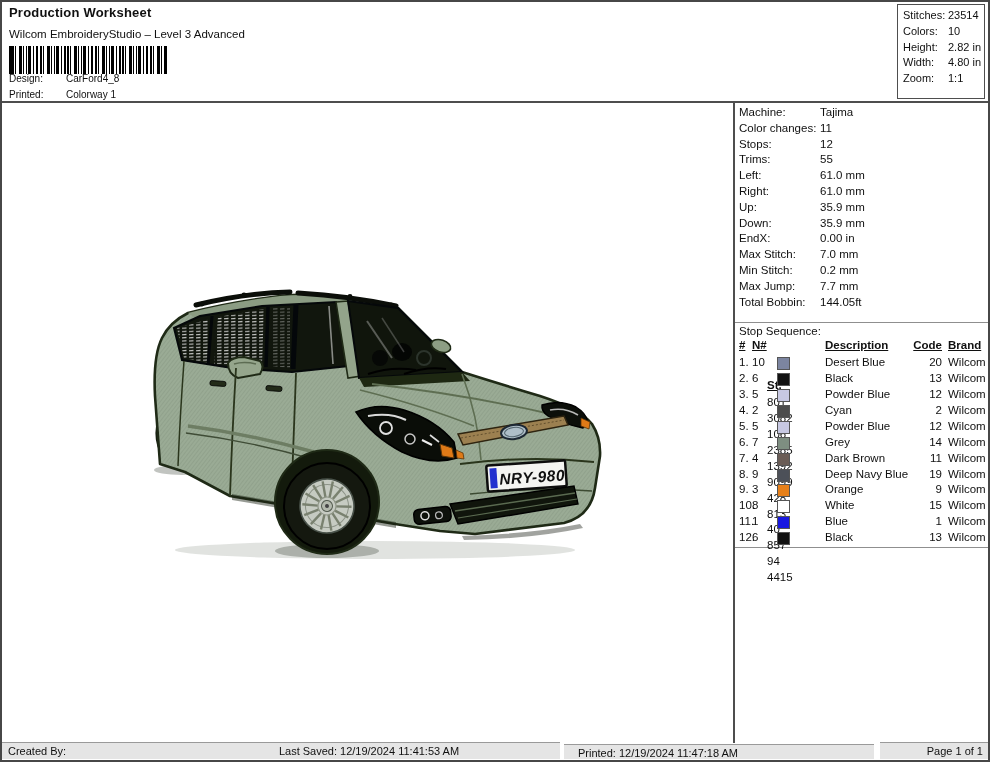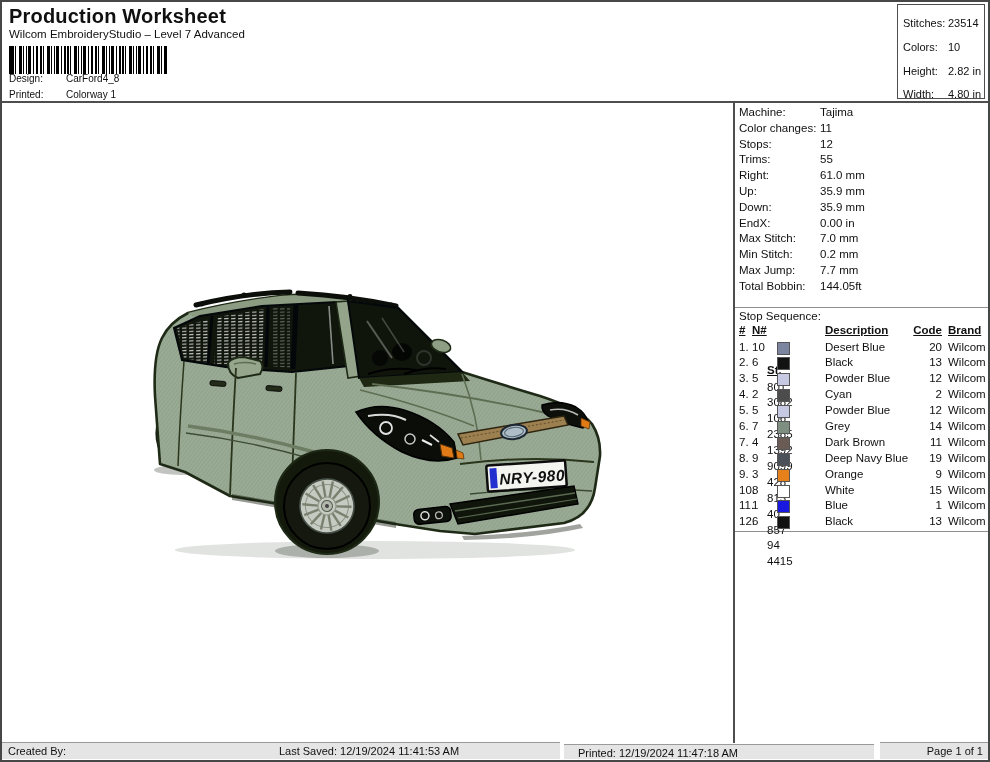--- a/index.html
+++ b/index.html
@@ -1,39 +1,39 @@
 <!DOCTYPE html>
 <html><head>
 <meta charset="utf-8">
 <style>
   html,body{margin:0;padding:0;background:#e8e8e8;}
   body{width:990px;height:762px;position:relative;font-family:"Liberation Sans",sans-serif;color:#101010;}
   .page{position:absolute;left:0;top:0;width:990px;height:762px;border:2px solid #474747;box-sizing:border-box;background:#fff;overflow:hidden;}
 
   
   .hdr{position:absolute;left:0;top:0;width:986px;height:101px;border-bottom:2px solid #4e4e4e;box-sizing:border-box;background:#fff;}
-  .title{position:absolute;left:7px;top:3px;font-size:20px;font-weight:bold;letter-spacing:.2px;}
+  .title{position:absolute;left:7px;top:3px;font-size:13px;font-weight:bold;letter-spacing:.2px;}
   .subtitle{position:absolute;left:7px;top:26px;font-size:11.5px;}
   .barcode{position:absolute;left:7px;top:44px;width:153px;height:28px;border-left:3px solid #000;border-right:2px solid #000;
     background:repeating-linear-gradient(90deg,
       #000 0px,#000 2px,#fff 2px,#fff 3px,
       #000 3px,#000 4px,#fff 4px,#fff 7px,
       #000 7px,#000 10px,#fff 10px,#fff 11px,
       #000 11px,#000 12px,#fff 12px,#fff 14px,
       #000 14px,#000 15px,#fff 15px,#fff 16px,
       #000 16px,#000 19px,#fff 19px,#fff 21px,
       #000 21px,#000 22px,#fff 22px,#fff 24px,
       #000 24px,#000 26px,#fff 26px,#fff 27.5px);}
   .kv{position:absolute;left:7px;font-size:10px;}
   .kv .k{display:inline-block;width:57px;}
   .kv-design{top:71px;} .kv-colorway{top:87px;}
 
   
   .sumbox{position:absolute;left:895px;top:2px;width:88px;height:95px;border:1.5px solid #4e4e4e;box-sizing:border-box;padding:3px 0 0 5px;font-size:11px;background:#fff;}
-  .sumrow{height:15.8px;line-height:15.8px;white-space:nowrap;margin-top:8px;}
+  .sumrow{height:15.8px;line-height:15.8px;white-space:nowrap;}
   .sumrow .k{display:inline-block;width:45px;}
 
   
   .rpanel{position:absolute;left:731px;top:101px;width:255px;bottom:17px;border-left:2px solid #4e4e4e;box-sizing:border-box;font-size:11.5px;background:#fff;}
   .mi{margin-top:2px;}
   .mi-row{height:15.8px;line-height:15.8px;padding-left:4px;white-space:nowrap;}
   .mi-row .k{display:inline-block;width:81px;}
   .stoptitle{border-top:1.5px solid #8f8f8f;margin-top:12px;padding:2px 0 1px 4px;height:13px;line-height:13px;}
   .sthead{position:relative;height:16px;font-weight:bold;}
   .sthead span{text-decoration:underline;}
@@ -58,21 +58,21 @@
   .f3{left:562px;width:310px;padding-left:14px;box-sizing:border-box;}
   .f4{left:878px;width:103px;text-align:right;padding-right:5px;}
 </style>
 </head>
 <body>
 
 <div class="page">
 
   <div class="hdr">
     <div class="title">Production Worksheet</div>
-    <div class="subtitle">Wilcom EmbroideryStudio – Level 7 Advanced</div>
+    <div class="subtitle">Wilcom EmbroideryStudio – Level 3 Advanced</div>
     <div class="barcode"></div>
     <div class="kv kv-design">
       <span class="k">Design:</span><span>CarFord4_8</span>
     </div>
     <div class="kv kv-colorway">
       <span class="k">Printed:</span><span>Colorway 1</span>
     </div>
   </div>
 
   <div class="sumbox">
@@ -282,20 +282,23 @@
         </div>
 
         <div class="mi-row">
           <span class="k">Stops:</span><span>12</span>
         </div>
 
         <div class="mi-row">
           <span class="k">Trims:</span><span>55</span>
         </div>
 
+        <div class="mi-row">
+          <span class="k">Left:</span><span>61.0 mm</span>
+        </div>
 
         <div class="mi-row">
           <span class="k">Right:</span><span>61.0 mm</span>
         </div>
 
         <div class="mi-row">
           <span class="k">Up:</span><span>35.9 mm</span>
         </div>
 
         <div class="mi-row">

